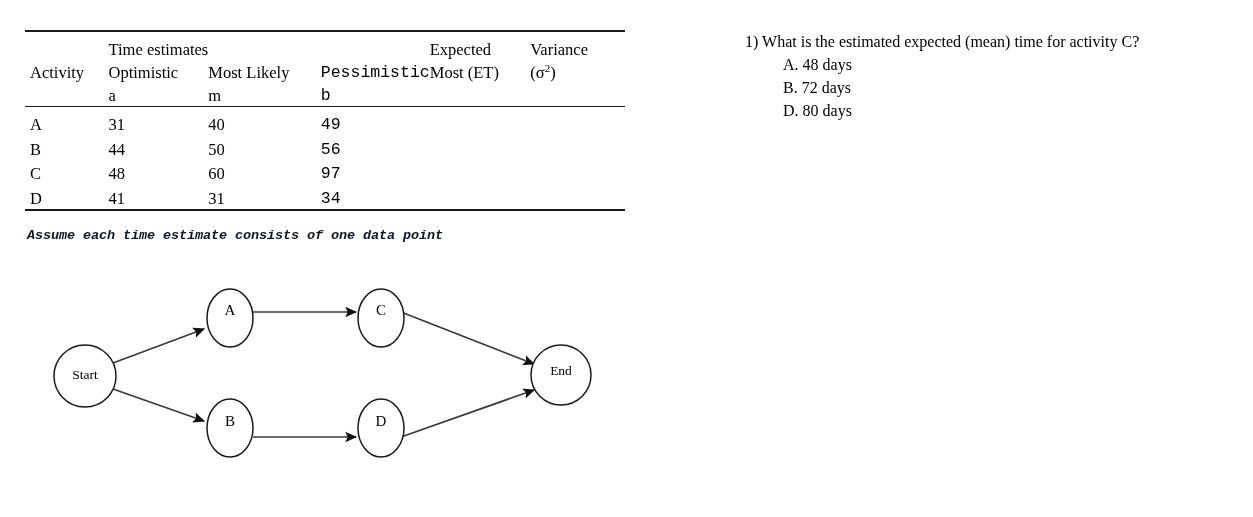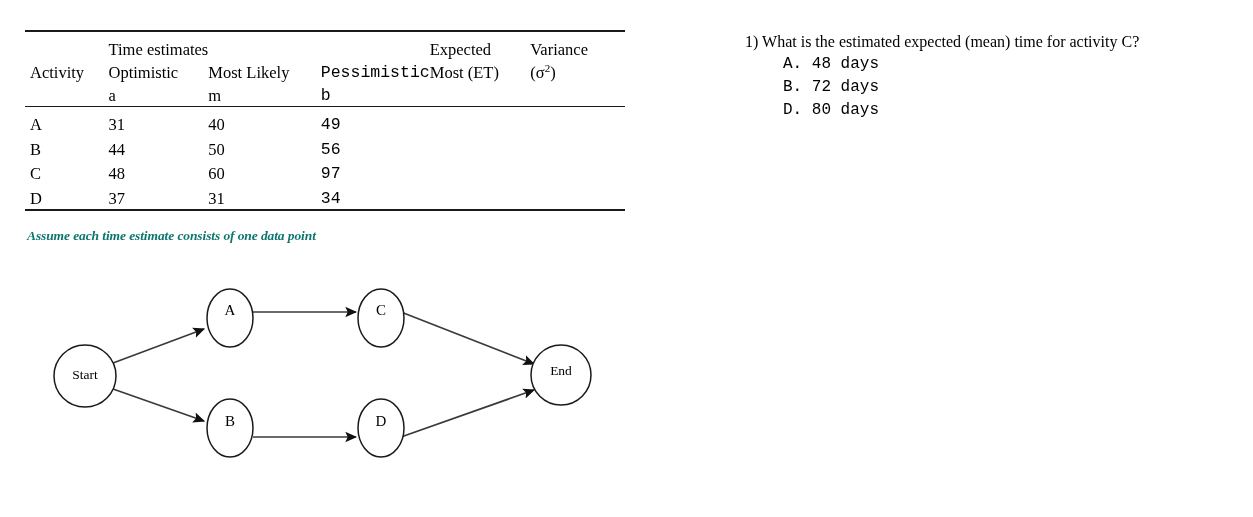--- a/index.html
+++ b/index.html
@@ -54,26 +54,26 @@
   .hdr-line2 td { height: 23px; }
   .hdr-line3 td { height: 23px; }
   .data-row td  { height: 24.5px; }
 
   .sup { font-size: 11px; vertical-align: super; line-height: 0; }
 
   #table-caption {
     position: absolute;
     left: 27px;
     top: 228px;
-    font-family: Liberation Serif, serif;
+    font-family: Liberation Mono, monospace;
     font-size: 13.5px;
     font-style: italic;
     font-weight: 600;
     letter-spacing: -0.1px;
-    color: #0f766e;
+    color: #0f172a;
     white-space: nowrap;
   }
 
   
   #network-diagram {
     position: absolute;
     left: 30px;
     top: 268px;
     width: 600px;
     height: 240px;
@@ -116,21 +116,20 @@
     margin: 0;
     width: 445px;
   }
   ul#answer-options {
     list-style: none;
     margin: 0;
     padding: 0 0 0 38px;
   }
   ul#answer-options li {
     white-space: nowrap;
-    font-family: Liberation Mono, monospace;
   }
 </style>
 </head>
 <body>
 
 <div id="pert-table-wrap">
   <table class="pert">
     <tbody>
       <tr class="rule-top">
         <td class="c-act"></td>
@@ -196,21 +195,21 @@
       <tr class="data-row">
         <td class="c-act">C</td>
         <td class="c-opt">48</td>
         <td class="c-ml">60</td>
         <td class="c-pess">97</td>
         <td class="c-et"></td>
         <td class="c-var"></td>
       </tr>
       <tr class="data-row">
         <td class="c-act">D</td>
-        <td class="c-opt">37</td>
+        <td class="c-opt">41</td>
         <td class="c-ml">31</td>
         <td class="c-pess">34</td>
         <td class="c-et"></td>
         <td class="c-var"></td>
       </tr>
 
       <tr class="rule-bot">
         <td class="c-act"></td>
           <td class="c-opt"></td>
           <td class="c-ml"></td>

